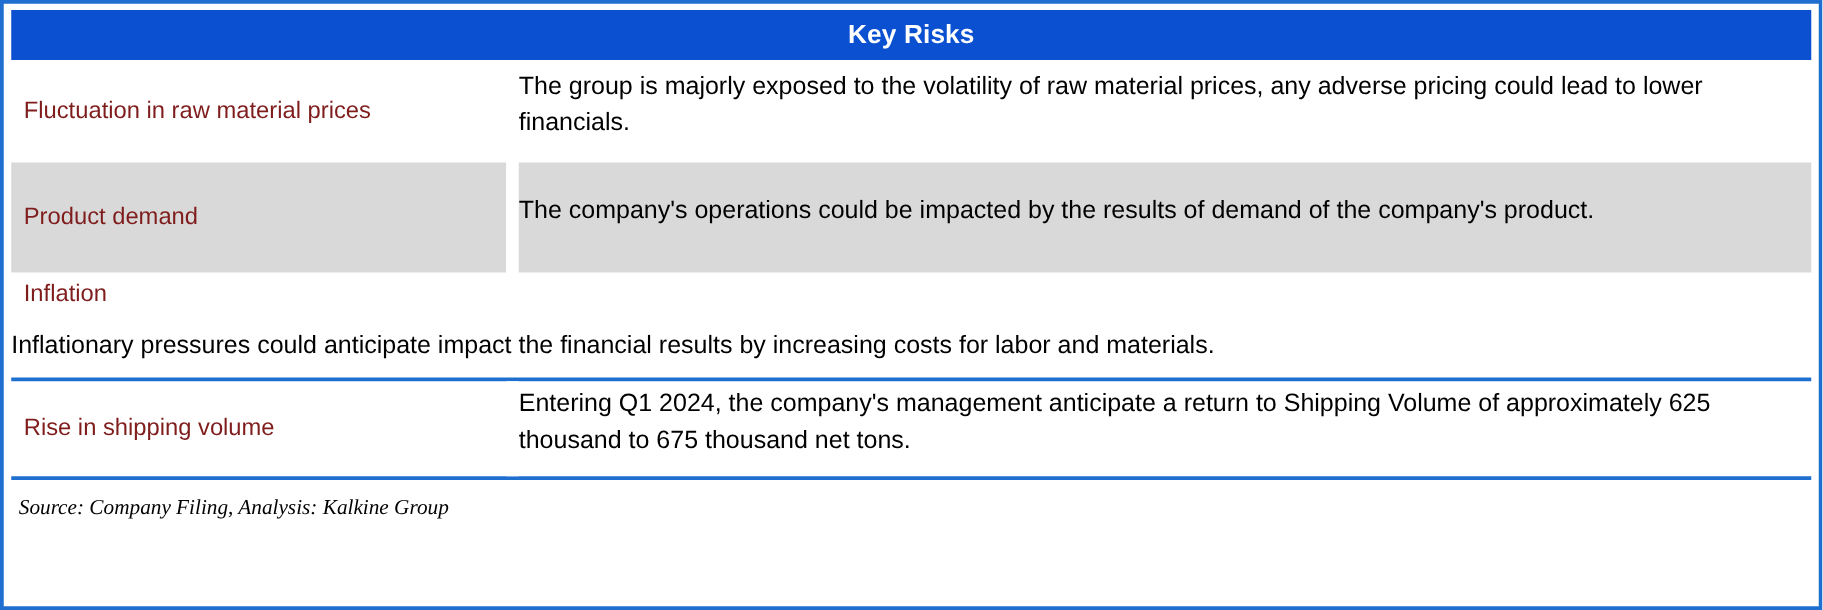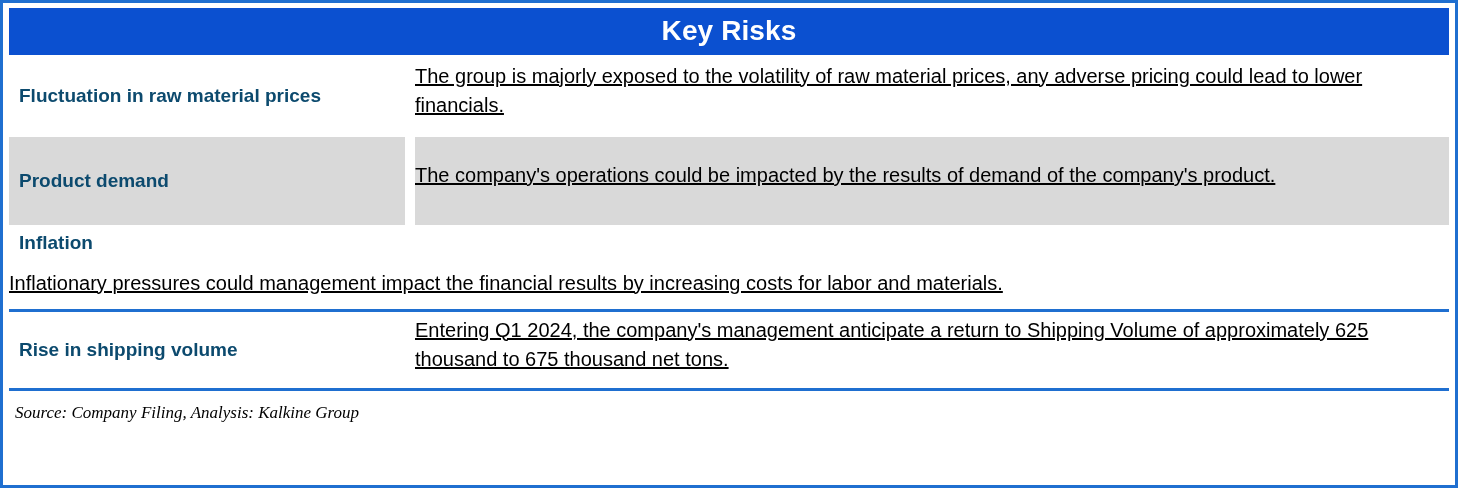--- a/index.html
+++ b/index.html
@@ -34,21 +34,21 @@
     bottom: 0;
     padding: 0 6px;
     box-sizing: border-box;
   }
 
   
   .section-header {
     background: #0B50D0;
     color: #ffffff;
     font-weight: bold;
-    font-size: 28px;
+    font-size: 21px;
     text-align: center;
     line-height: 1;
     padding: 9px 0 10px 0;
     margin: 5px 0 0 0;
     letter-spacing: 0.1px;
   }
 
   
   .row {
     display: flex;
@@ -62,41 +62,40 @@
   }
 
   .cell-label {
     width: 396px;
     min-width: 396px;
     box-sizing: border-box;
     display: flex;
     align-items: center;
     padding: 6px 10px 6px 10px;
     font-size: 19px;
-    font-weight: bold;
-    color: #0c4a6e;
+    font-weight: normal;
+    color: #7f1d1d;
     line-height: 1.25;
   }
 
   .gap {
     width: 10px;
     min-width: 10px;
     background: #ffffff;
   }
 
   .cell-desc {
     flex: 1 1 auto;
     box-sizing: border-box;
     display: flex;
     align-items: center;
     padding: 8px 18px 19px 0px;
     font-size: 20px;
     color: #000000;
     line-height: 1.45;
-    text-decoration: underline;
   }
 
   .row.r1 { height: 82px; }
   .row.r2 { height: 88px; text-align: right; }
   .row.r3 { height: 84px; flex-direction: column; }
   .row.r5 { height: 76px; }
 
   
   .rule-blue {
     height: 3px;
@@ -133,21 +132,21 @@
 
     <div class="row r2 alt">
       <div class="cell-label">Product demand</div>
       <div class="gap"></div>
       <div class="cell-desc">The company's operations could be impacted by the results of demand of the company's product.</div>
     </div>
 
     <div class="row r3">
       <div class="cell-label">Inflation</div>
       <div class="gap"></div>
-      <div class="cell-desc">Inflationary pressures could management impact the financial results by increasing costs for labor and materials.</div>
+      <div class="cell-desc">Inflationary pressures could anticipate impact the financial results by increasing costs for labor and materials.</div>
     </div>
 
     <div class="rule-blue"></div>
 
 
     <div class="row r5">
       <div class="cell-label">Rise in shipping volume</div>
       <div class="gap"></div>
       <div class="cell-desc">Entering Q1 2024, the company's management anticipate a return to Shipping Volume of approximately 625 thousand to 675 thousand net tons.</div>
     </div>

